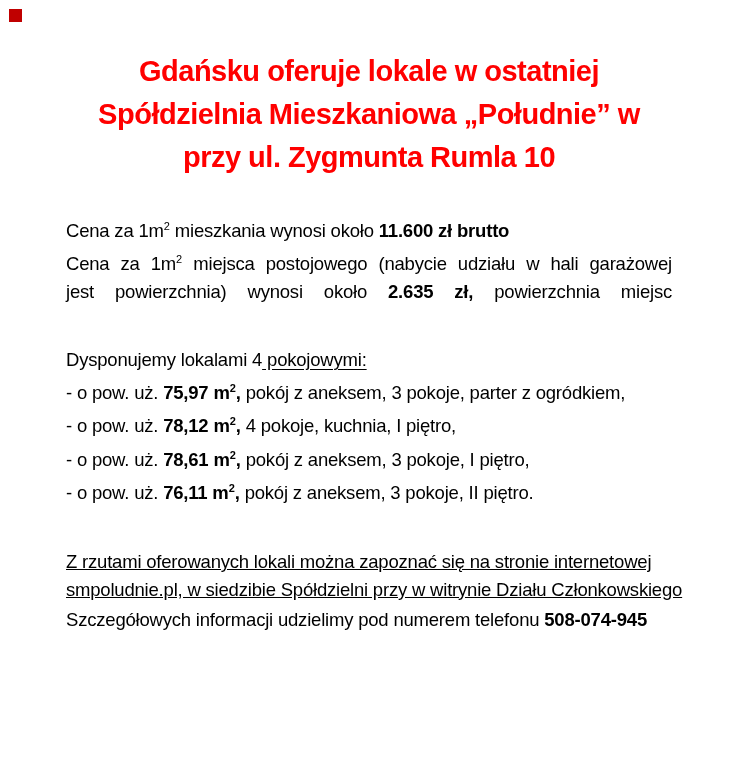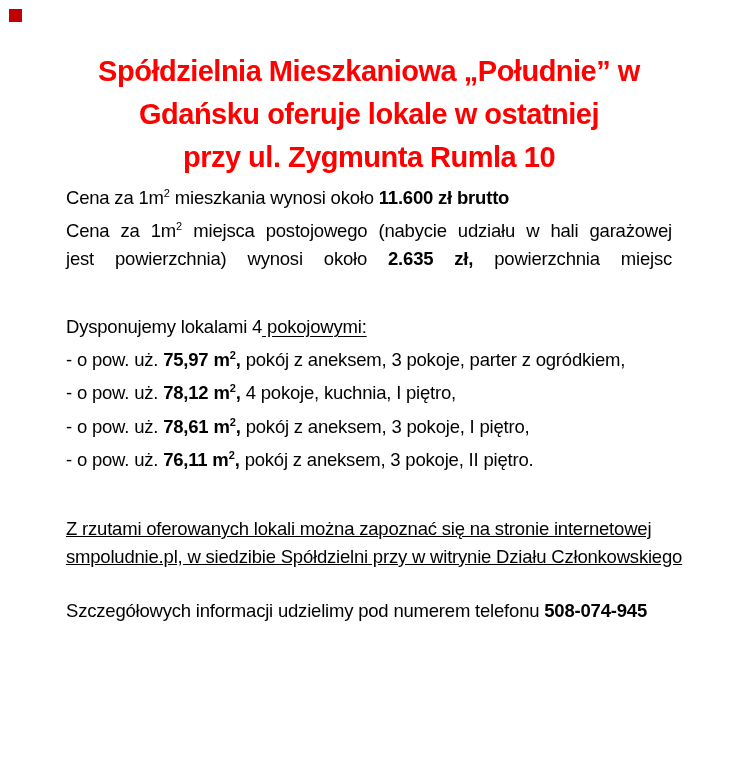--- a/index.html
+++ b/index.html
@@ -29,24 +29,24 @@
     line-height: 43px;
     letter-spacing: -0.5px;
   }
   .block {
     margin-left: 66px;
     width: 606px;
     font-size: 18.5px;
     line-height: 28px;
     letter-spacing: -0.2px;
   }
-  .body-block    { }
+  .body-block    { margin-top: 33px; }
   .list-block    { margin-top: 40px; }
   .info-block    { margin-top: 41px; text-decoration: underline; }
-  .contact-block { margin-top: 26px; }
+  .contact-block { margin-top: 2px; }
   .line { white-space: nowrap; }
   .just {
     white-space: normal;
     text-align: justify;
     text-align-last: justify;
   }
   .sup {
     font-size: 11px;
     vertical-align: super;
     letter-spacing: 0;
@@ -55,22 +55,22 @@
   b { font-weight: bold; }
 </style>
 </head>
 <body>
 
 <div class="page">
 
   <div class="marker"></div>
 
   <div class="heading">
+    <div class="h-line">Gdańsku oferuje lokale w ostatniej</div>
     <div class="h-line">Spółdzielnia Mieszkaniowa „Południe” w</div>
-    <div class="h-line">Gdańsku oferuje lokale w ostatniej</div>
     <div class="h-line">przy ul. Zygmunta Rumla 10</div>
   </div>
 
   <div class="block body-block">
     <div class="line"><span>Cena za 1m</span><span class="sup">2</span><span> mieszkania wynosi około </span><b>11.600 zł brutto</b></div>
     <div class="line just"><span>Cena za 1m</span><span class="sup">2</span><span> miejsca postojowego (nabycie udziału w hali garażowej</span></div>
     <div class="line just"><span>jest powierzchnia) wynosi około </span><b>2.635 zł,</b><span> powierzchnia miejsc</span></div>
   </div>
 
   <div class="block list-block">

